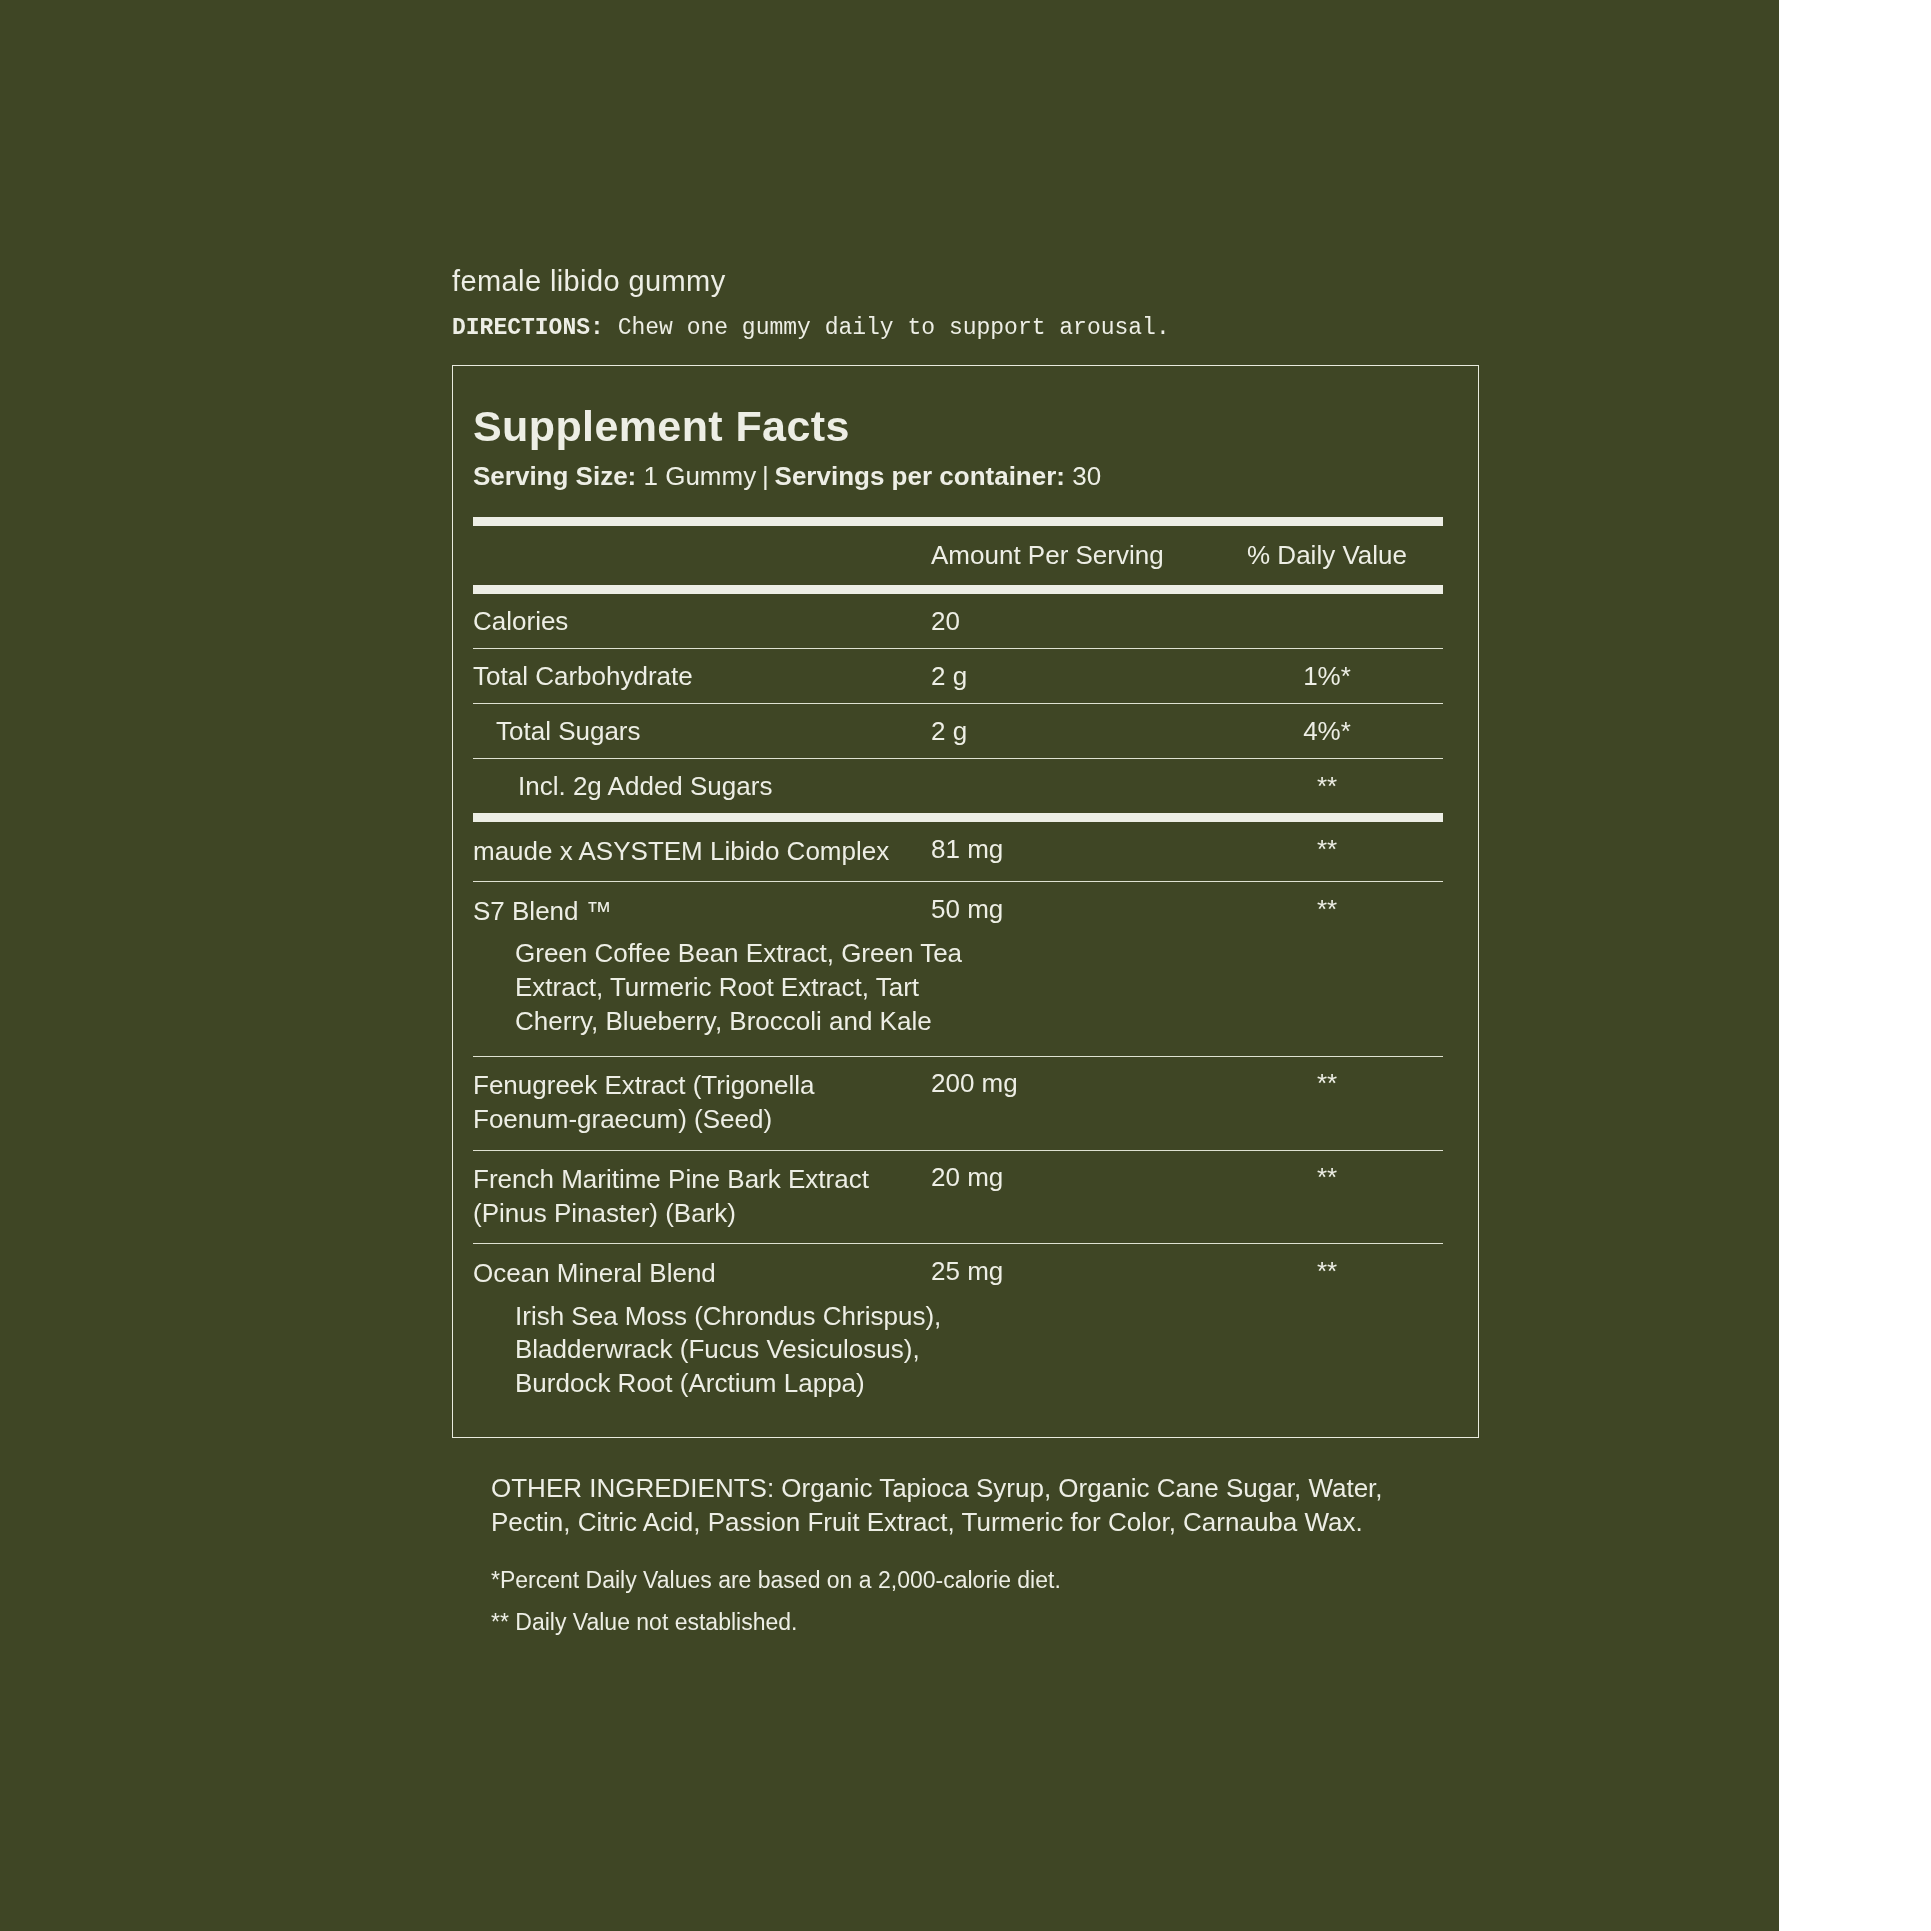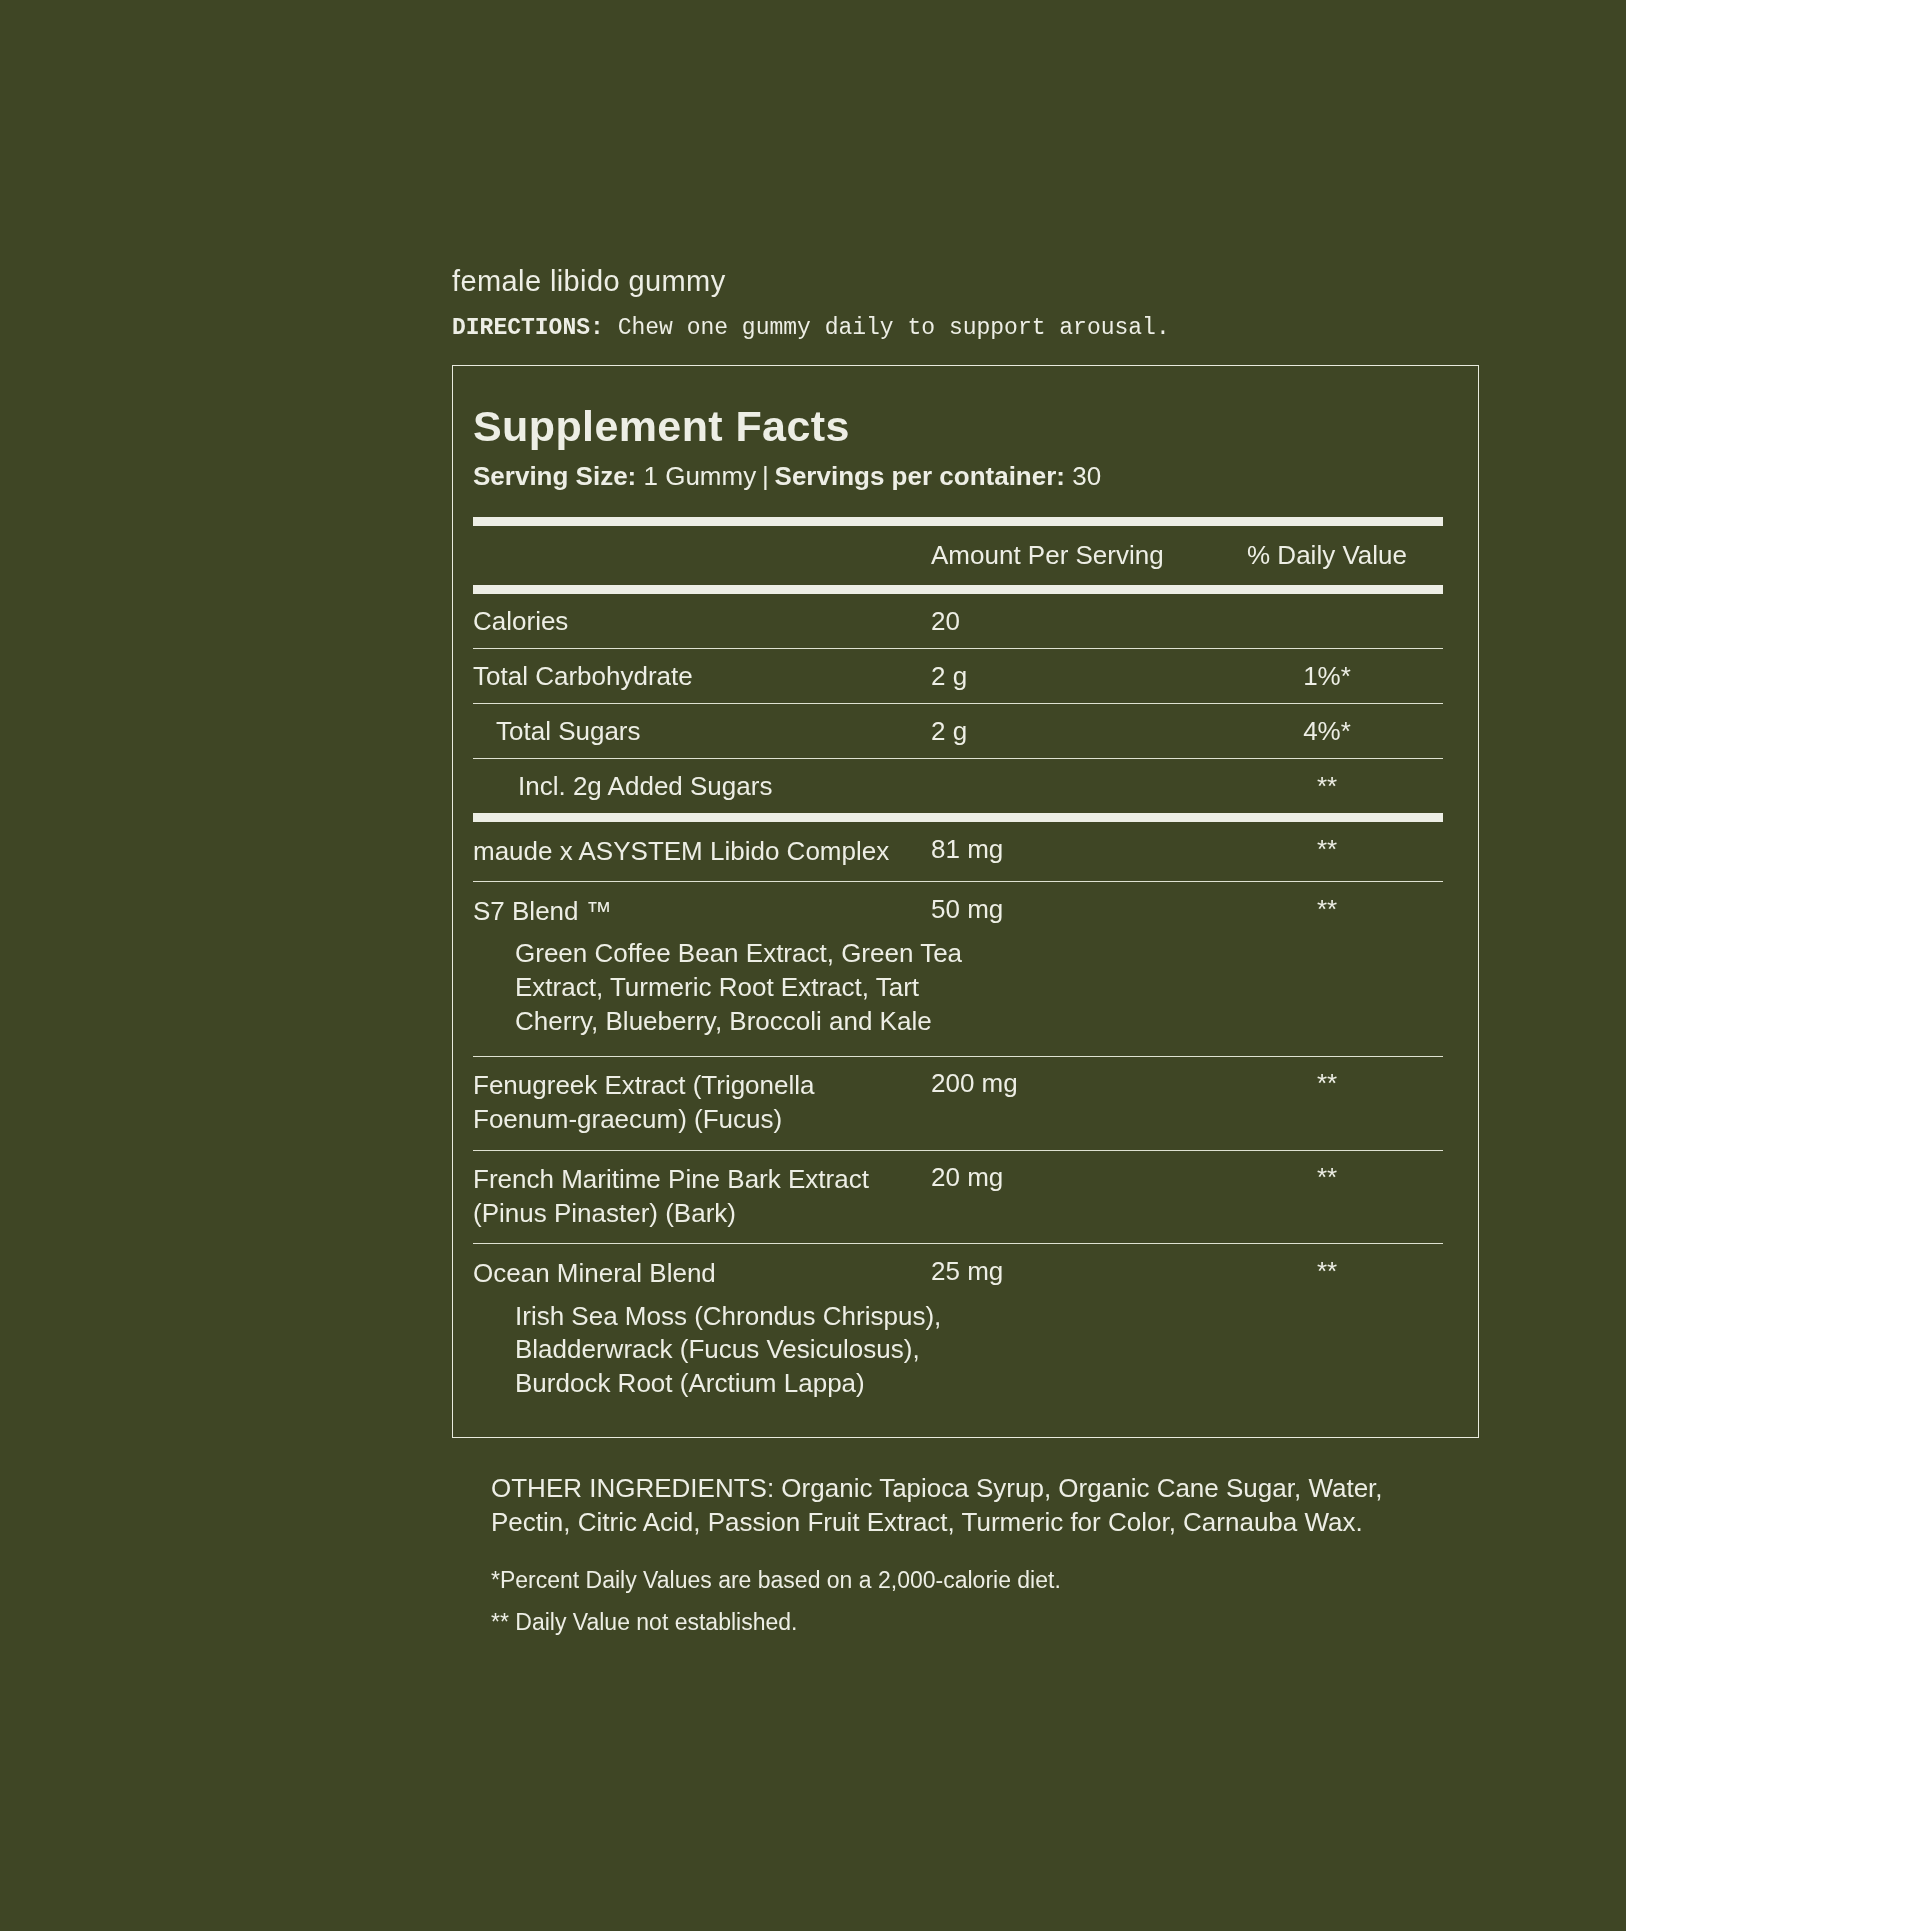--- a/index.html
+++ b/index.html
@@ -1,18 +1,18 @@
 <!DOCTYPE html>
 <html><head>
 <meta charset="utf-8">
 <style>
   html,body{margin:0;padding:0;}
   .canvas{
     position:relative;
-    width:1626px;height:1931px;
+    width:1779px;height:1931px;
     background:#3F4625;
     color:#EDEEE5;
     font-family:"Liberation Sans", sans-serif;
     overflow:hidden;
   }
   .content{
     position:absolute;
     left:452px;top:266px;
     width:1027px;
   }
@@ -171,21 +171,21 @@
           <div class="col-dv">**</div>
         </div>
         <div class="section-desc">Green Coffee Bean Extract, Green Tea
 Extract, Turmeric Root Extract, Tart
 Cherry, Blueberry, Broccoli and Kale</div>
       </div>
 
       <div class="section">
         <div class="grid-row">
           <div class="name">Fenugreek Extract (Trigonella
-Foenum-graecum) (Fucus)</div>
+Foenum-graecum) (Seed)</div>
           <div class="col-amount">200 mg</div>
           <div class="col-dv">**</div>
         </div>
       </div>
 
       <div class="section">
         <div class="grid-row">
           <div class="name">French Maritime Pine Bark Extract
 (Pinus Pinaster) (Bark)</div>
           <div class="col-amount">20 mg</div>

